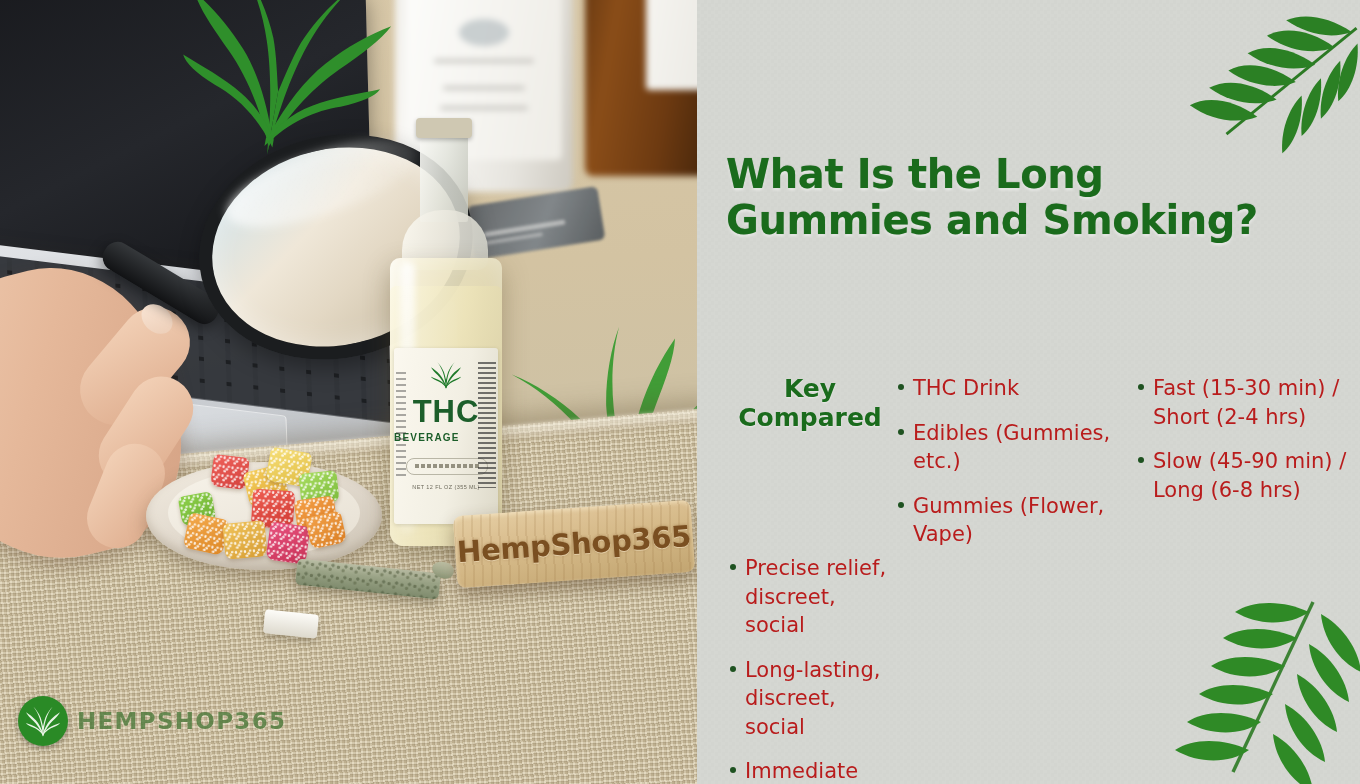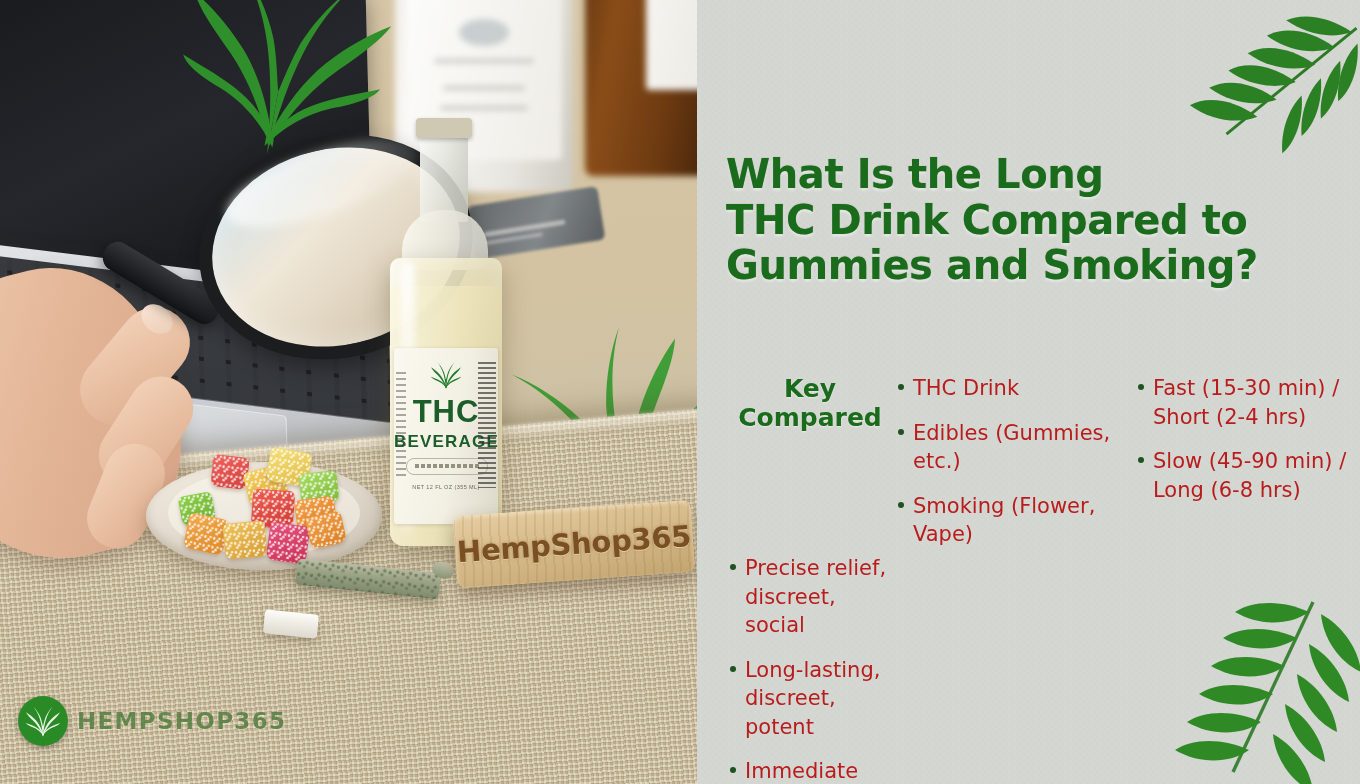--- a/index.html
+++ b/index.html
@@ -201,21 +201,21 @@
     position:absolute;left:50%;top:12px;transform:translateX(-50%);
     width:34px;height:30px;
   }
   .tb-thc{
     position:absolute;left:0;right:0;top:48px;text-align:center;
     font-size:31px;font-weight:700;color:#1c5e2a;letter-spacing:1px;line-height:1;
     font-family:"Liberation Sans",sans-serif;
   }
   .tb-bev{
     position:absolute;left:0;right:0;top:84px;text-align:left;
-    font-size:17px;font-weight:700;color:#1c5e2a;letter-spacing:1.2px;
+    font-size:10px;font-weight:700;color:#1c5e2a;letter-spacing:1.2px;
   }
   .tb-pill{
     position:absolute;left:12px;top:110px;width:80px;height:15px;border-radius:8px;
     border:1px solid #b9b6a6;
   }
   .tb-pill i{
     position:absolute;left:8px;top:5px;right:8px;height:4px;
     background:repeating-linear-gradient(90deg,#7e7a68 0 4px,transparent 4px 6px);
     display:block;opacity:.8;
   }
@@ -565,45 +565,44 @@
         <path d="M180 82 C202 94 218 118 220 140 C198 130 182 106 180 82Z"></path>
         <path d="M168 112 C190 124 206 148 208 170 C186 160 170 136 168 112Z"></path>
         <path d="M156 142 C178 154 194 178 196 200 C174 190 158 166 156 142Z"></path>
       </g>
     </svg>
 
   </div>
 
   <div class="title" data-name="page-title">
     <div data-name="title-line-1">What Is the Long</div>
-    <div data-name="title-line-2">THC Drink Compared to</div>
     <div data-name="title-line-3">Gummies and Smoking?</div>
   </div>
 
   <div class="table" data-name="comparison-table">
     <div class="col-head c3" data-name="column-header-key-benefits">Key Compared</div>
 
     <div class="cell" data-name="column-method">
       <ul>
         <li data-name="list-item">THC Drink</li>
         <li data-name="list-item">Edibles (Gummies, etc.)</li>
-        <li data-name="list-item">Smoking (Flower, Vape)</li>
+        <li data-name="list-item">Gummies (Flower, Vape)</li>
       </ul>
     </div>
     <div class="cell" data-name="column-onset-duration">
       <ul>
         <li data-name="list-item">Fast (15-30 min) / Short (2-4 hrs)</li>
         <li data-name="list-item">Slow (45-90 min) / Long (6-8 hrs)</li>
         <li class="row-sp" data-name="spacer" style="list-style: none; padding: 0px; margin: 0px; height: 34px; --none: 1;"></li>
       </ul>
     </div>
     <div class="cell" data-name="column-key-benefits">
       <ul>
         <li data-name="list-item">Precise relief, discreet, social</li>
-        <li data-name="list-item">Long-lasting, discreet, potent</li>
+        <li data-name="list-item">Long-lasting, discreet, social</li>
         <li data-name="list-item">Immediate relief, traditional experience</li>
       </ul>
     </div>
   </div>
 
 </div>
 
 <style>
   .cell li[data-name="spacer"]::before{display:none;}
 </style>

